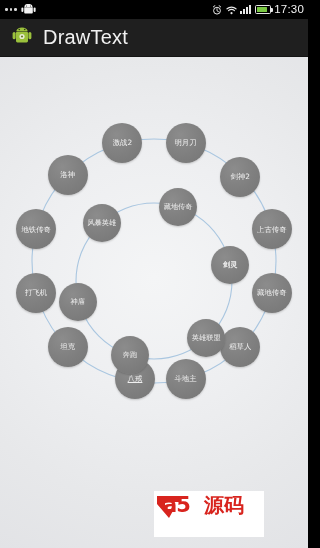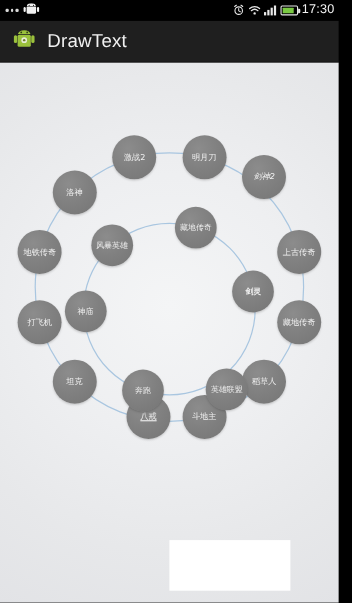--- a/index.html
+++ b/index.html
@@ -43,21 +43,21 @@
   }
   .batt i{ display:block; height:100%; width:82%; background:#7ac943; border-radius:.5px; }
 
   
   .actionbar{
     position:absolute; left:0; top:19px; width:308px; height:38px;
     background:#1f1f1f; display:flex; align-items:center; padding-left:12px; gap:11px;
     border-bottom:1px solid #141414;
   }
   .ab-title{
-    color:#f1f1f1; font-size:17px; font-weight:400; letter-spacing:.2px;
+    color:#f1f1f1; font-size:20px; font-weight:400; letter-spacing:.2px;
     font-family:"Liberation Sans",sans-serif;
   }
 
   
   .canvas{
     position:absolute; left:0; top:57px; width:308px; height:491px;
     background:
       radial-gradient(circle at 50% 45%, #f4f5f6 0%, #eeeff1 38%, #e7e8ea 72%, #e2e3e6 100%);
     overflow:hidden;
   }
@@ -174,21 +174,21 @@
       <circle id="outer-ring" fill="none" stroke="#a9c6e0" stroke-width="1.1" cx="154" cy="204" r="122"></circle>
       <circle id="inner-ring" fill="none" stroke="#a9c6e0" stroke-width="1.1" cx="154" cy="224" r="78"></circle>
     </svg>
     <div id="nodes">
         <div class="node outer" style="left: 102.424px; top: 66.157px;">
           <span>激战2</span>
         </div>
         <div class="node outer" style="left: 165.576px; top: 66.157px;">
           <span>明月刀</span>
         </div>
-        <div class="node outer" style="left: 220.267px; top: 84px; font-style: italic;">
+        <div class="node outer" style="left: 220.267px; top: 100px;">
           <span>剑神2</span>
         </div>
         <div class="node outer" style="left: 251.843px; top: 152.424px;">
           <span>上古传奇</span>
         </div>
         <div class="node outer" style="left: 251.843px; top: 215.576px;">
           <span>藏地传奇</span>
         </div>
         <div class="node outer" style="left: 220.267px; top: 270.267px;">
           <span>稻草人</span>
@@ -210,31 +210,38 @@
         </div>
         <div class="node outer" style="left: 47.733px; top: 97.733px;">
           <span>洛神</span>
         </div>
         <div class="node inner" style="left: 159.103px; top: 130.818px;">
           <span>藏地传奇</span>
         </div>
         <div class="node inner" style="left: 211.296px; top: 188.783px; font-weight: bold;">
           <span>剑灵</span>
         </div>
-        <div class="node inner" style="left: 187.192px; top: 278px;">
+        <div class="node inner" style="left: 187.192px; top: 262px;">
           <span>英雄联盟</span>
         </div>
         <div class="node inner" style="left: 110.897px; top: 279.182px;">
           <span>奔跑</span>
         </div>
-        <div class="node inner" style="left: 58.7045px; top: 207px;">
+        <div class="node inner" style="left: 58.7045px; top: 226px;">
           <span>神庙</span>
         </div>
         <div class="node inner" style="left: 82.8078px; top: 147.035px;">
           <span>风暴英雄</span>
         </div>
       </div>
 
     <div class="watermark">
+      <div class="wm-row">
+        <svg class="wm-arrow" viewBox="0 0 26 25">
+          <path d="M1 2 L25 2 L25 8 L9 8 L9 15 L18 15 L13 24 L1 10 Z" fill="#d8241e"></path>
+        </svg>
+        <span class="wm-a5">a5</span>
+        <span class="wm-cn">源码</span>
+      </div>
     </div>
   </div>
 
 </div>
 
 </body></html>

